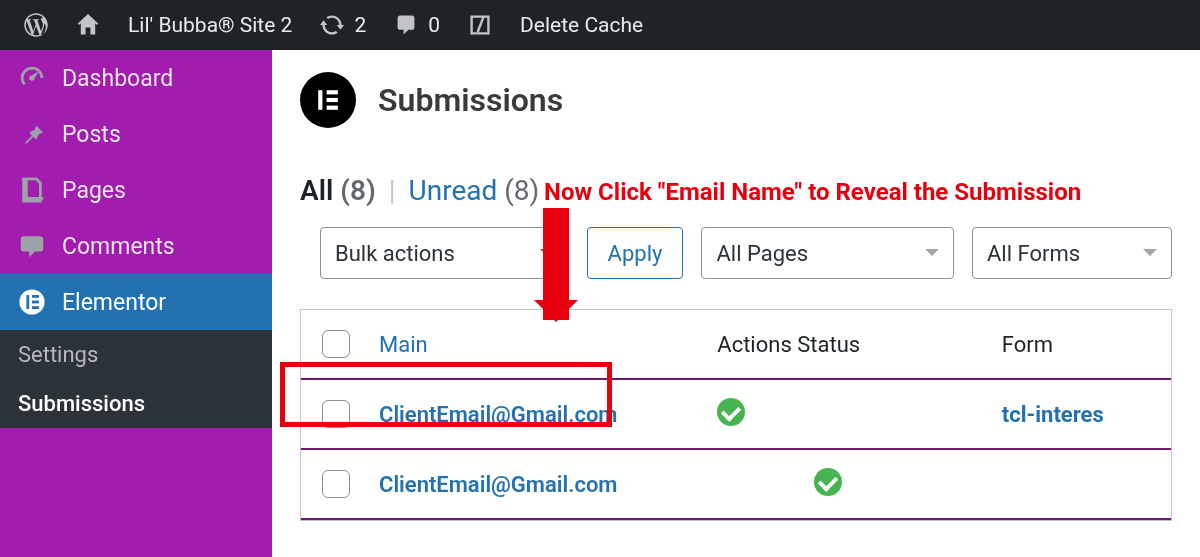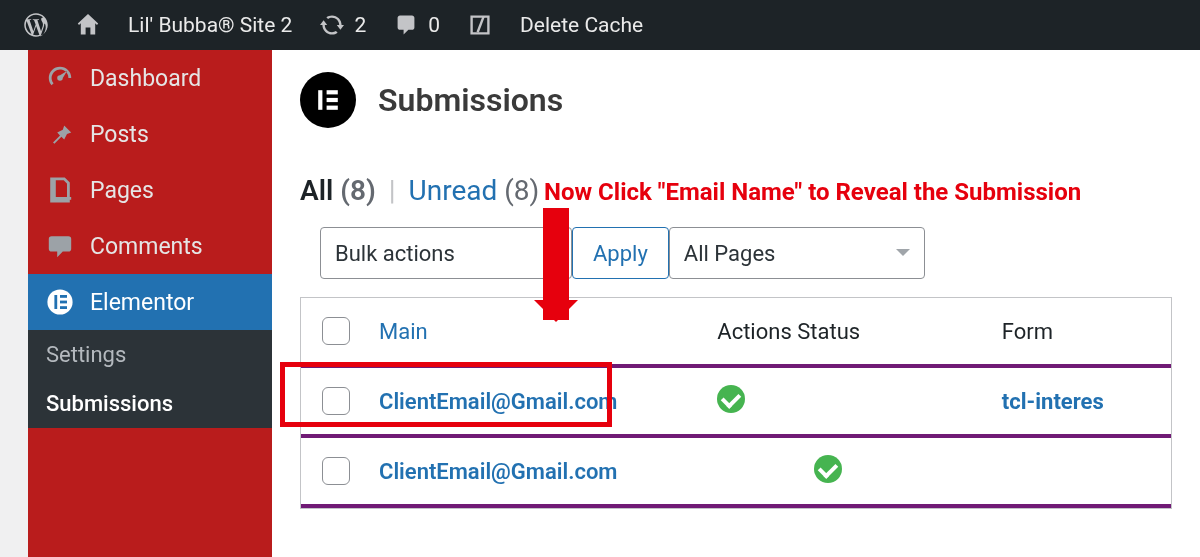--- a/index.html
+++ b/index.html
@@ -15,21 +15,21 @@
     display: flex; align-items: center; gap: 10px; padding: 0 14px; height: 100%;
     cursor: pointer; color: #c3c4c7;
   }
   .adminbar svg { width: 26px; height: 26px; fill: #c3c4c7; }
   .adminbar .small svg { width: 24px; height: 24px; }
   .adminbar .txt { font-size: 21px; color: #eaeaea; }
 
   
   .sidebar {
     position: absolute; top: 50px; left: 0; bottom: 0; width: 320px;
-    background: #b91c1c; color: #fff; overflow: hidden; margin-left: 28px;
+    background: #a21caf; color: #fff; overflow: hidden;
   }
   .menu-item {
     display: flex; align-items: center; gap: 16px;
     padding: 14px 18px; font-size: 23px; color: #e5e5e5; cursor: pointer;
   }
   .menu-item svg { width: 28px; height: 28px; fill: #9ca2a7; }
   .menu-item.current {
     background: #2271b1; color: #fff; position: relative;
   }
   .menu-item.current svg { fill: #fff; }
@@ -72,37 +72,37 @@
   }
   .arrow {
     position: absolute; width: 26px; background: #e6000d;
   }
   .arrow::after {
     content: ""; position: absolute; left: 50%; bottom: -2px; margin-left: -22px;
     border: 22px solid transparent; border-top-color: #e6000d; border-bottom: none;
   }
 
   
-  .actions-row { display: flex; margin-bottom: 18px; padding-left: 20px; }
+  .actions-row { display: flex; gap: 18px; margin-bottom: 30px; padding-left: 20px; }
   .select-box, .apply-btn, .dropdown {
     height: 52px; border: 1px solid #8c8f94; background: #fff;
     display: flex; align-items: center; font-size: 22px; color: #2c3338;
     border-radius: 4px;
   }
   .select-box { width: 252px; padding: 0 14px; justify-content: space-between; cursor: pointer; }
   .apply-btn { padding: 0 20px; border-color: #2271b1; color: #2271b1; cursor: pointer; }
   .dropdown { width: 256px; padding: 0 14px; justify-content: space-between; cursor: pointer; }
   .dropdown.forms { width: auto; flex: 1; min-width: 200px; }
   .chev { width: 0; height: 0; border: 7px solid transparent; border-top-color: #555d66; margin-top: 6px; }
   .chev.light { border-top-color: #a0a5aa; }
 
   
   .wp-table { border: 1px solid #c3c4c7; background: #fff; }
   .wp-table .row {
-    display: flex; align-items: center; border-bottom: 4px solid #701a75;
+    display: flex; align-items: center; border-bottom: 2px solid #701a75;
     min-height: 70px; font-size: 22px;
   }
   .wp-table .hdr { font-weight: 400; color: #1d2327; }
   .wp-table .cell-check { width: 70px; display: flex; justify-content: center; }
   .wp-table .cell-main { flex: 1.2; padding: 14px 8px; }
   .wp-table .cell-status { flex: 1; padding: 14px 8px; }
   .wp-table .cell-form { flex: 0.6; padding: 14px 8px; text-align: left; }
   .checkbox {
     width: 28px; height: 28px; border: 1.5px solid #8c8f94; border-radius: 6px;
     background: #fff; cursor: pointer;
@@ -237,20 +237,24 @@
       <span>Bulk actions</span>
       <span class="chev"></span>
     </div>
     <div class="apply-btn">
       <span>Apply</span>
     </div>
     <div class="dropdown">
       <span>All Pages</span>
       <span class="chev light"></span>
     </div>
+    <div class="dropdown forms">
+      <span>All Forms</span>
+      <span class="chev light"></span>
+    </div>
   </div>
 
   <div class="wp-table">
     <div class="row hdr">
       <div class="cell-check">
           <div class="checkbox"></div>
         </div>
       <div class="cell-main"><span class="link-main">Main</span></div>
       <div class="cell-status"><span>Actions Status</span></div>
       <div class="cell-form"><span>Form</span></div>

